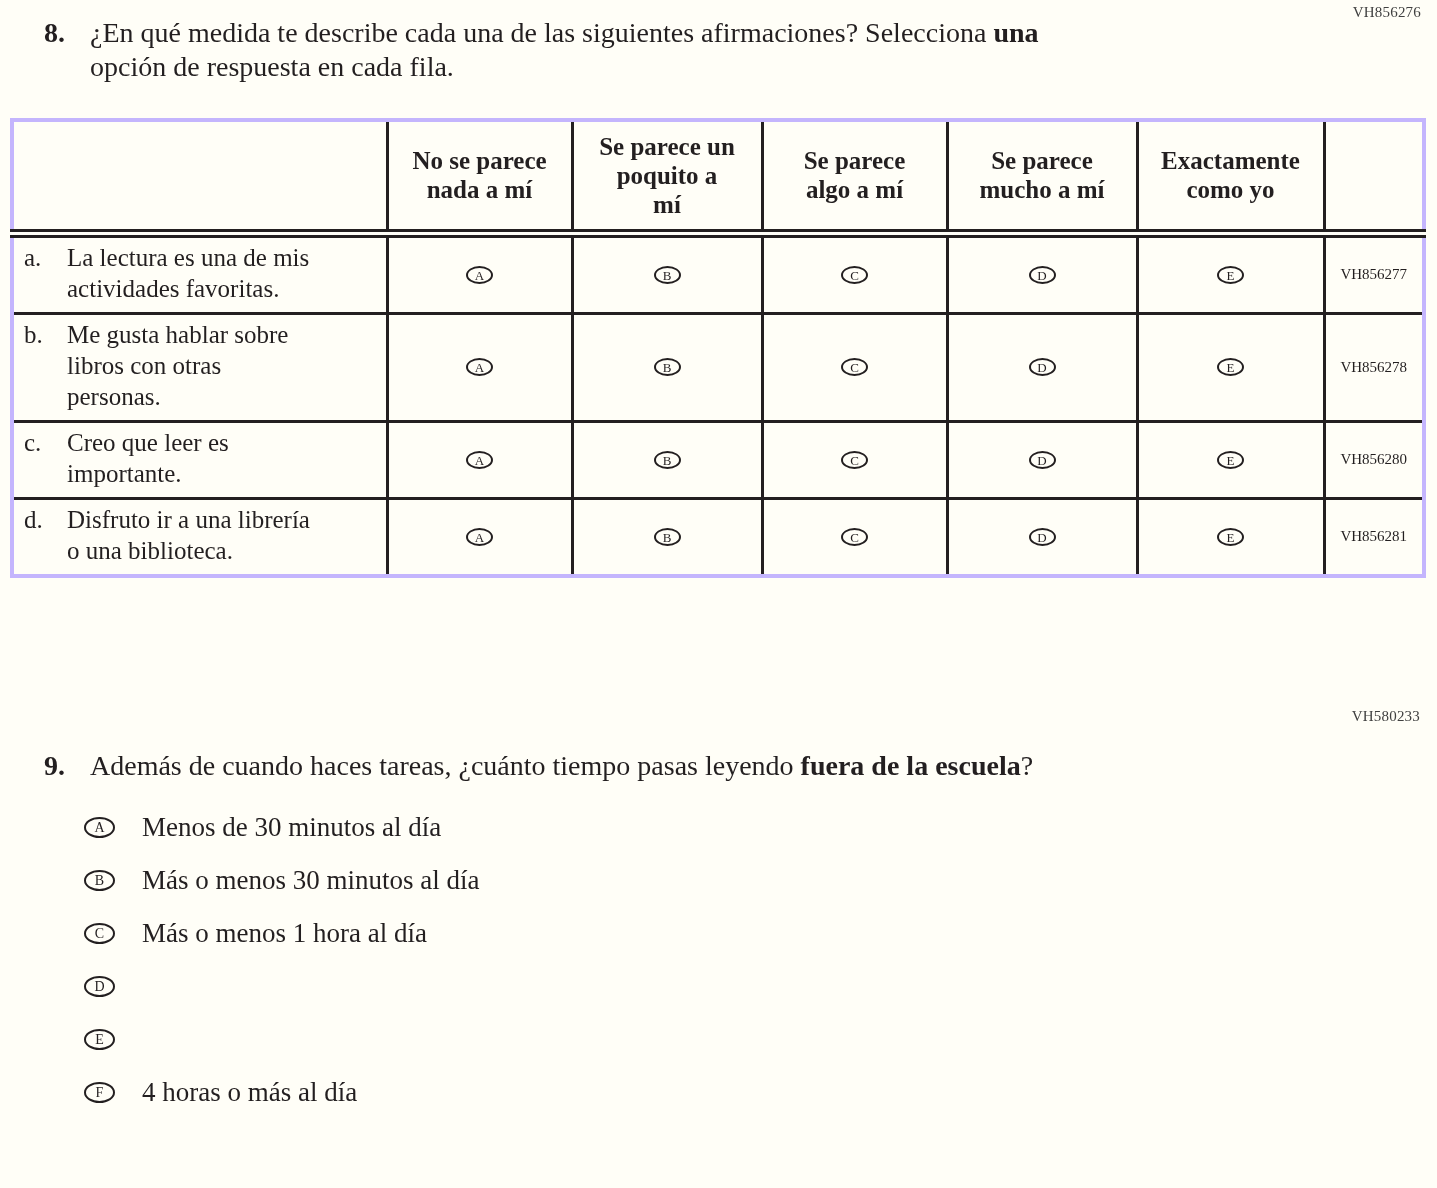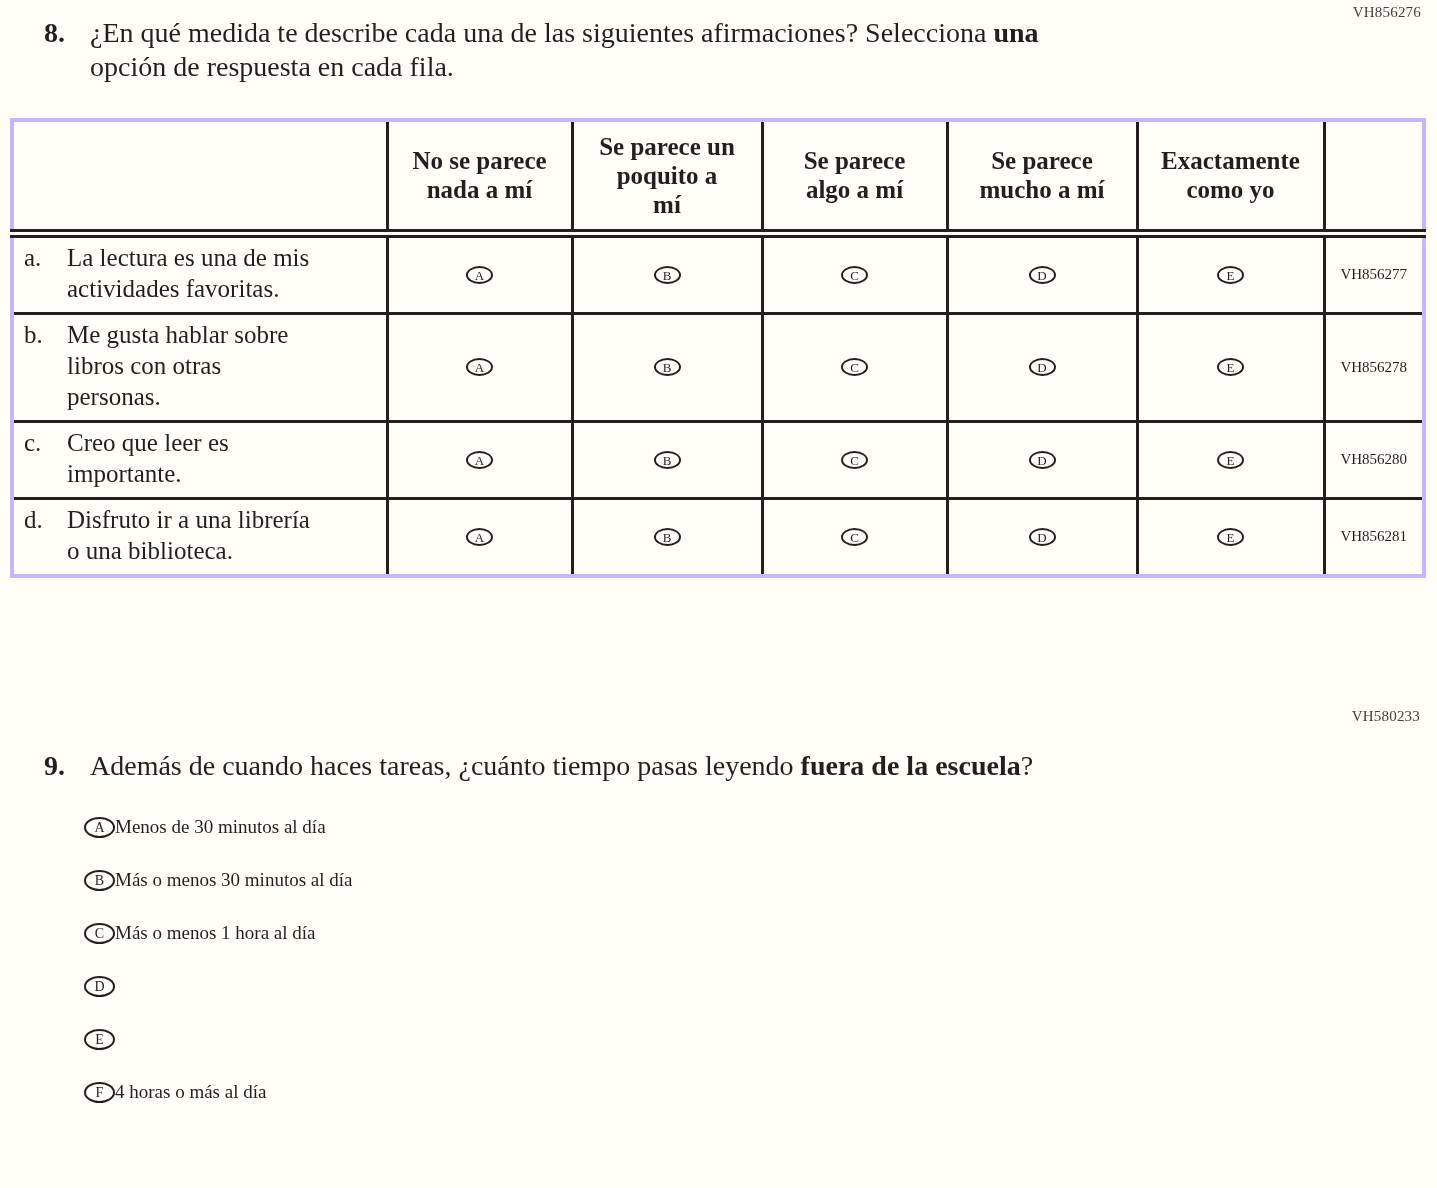--- a/index.html
+++ b/index.html
@@ -71,21 +71,21 @@
     line-height: 1;
     padding-top: 1px;
     background: transparent;
     color: #231f20;
   }
   .bubble.lg { width: 31px; height: 21px; font-size: 14px; }
 
   
   .opts { margin: 18px 0 0 84px; }
   .option { display: flex; align-items: center; height: 53px; }
-  .option-label { font-size: 19px; white-space: nowrap; }
+  .option-label { font-size: 27px; margin-left: 27px; white-space: nowrap; }
 </style>
 </head>
 <body>
 
 <div class="item-code code-top-right">VH856276</div>
 
 <div class="question">
   <span class="qnum">8.</span>
   <div class="qtext">
     <div><span>¿En qué medida te describe cada una de las siguientes afirmaciones? Selecciona </span><b>una</b></div>

